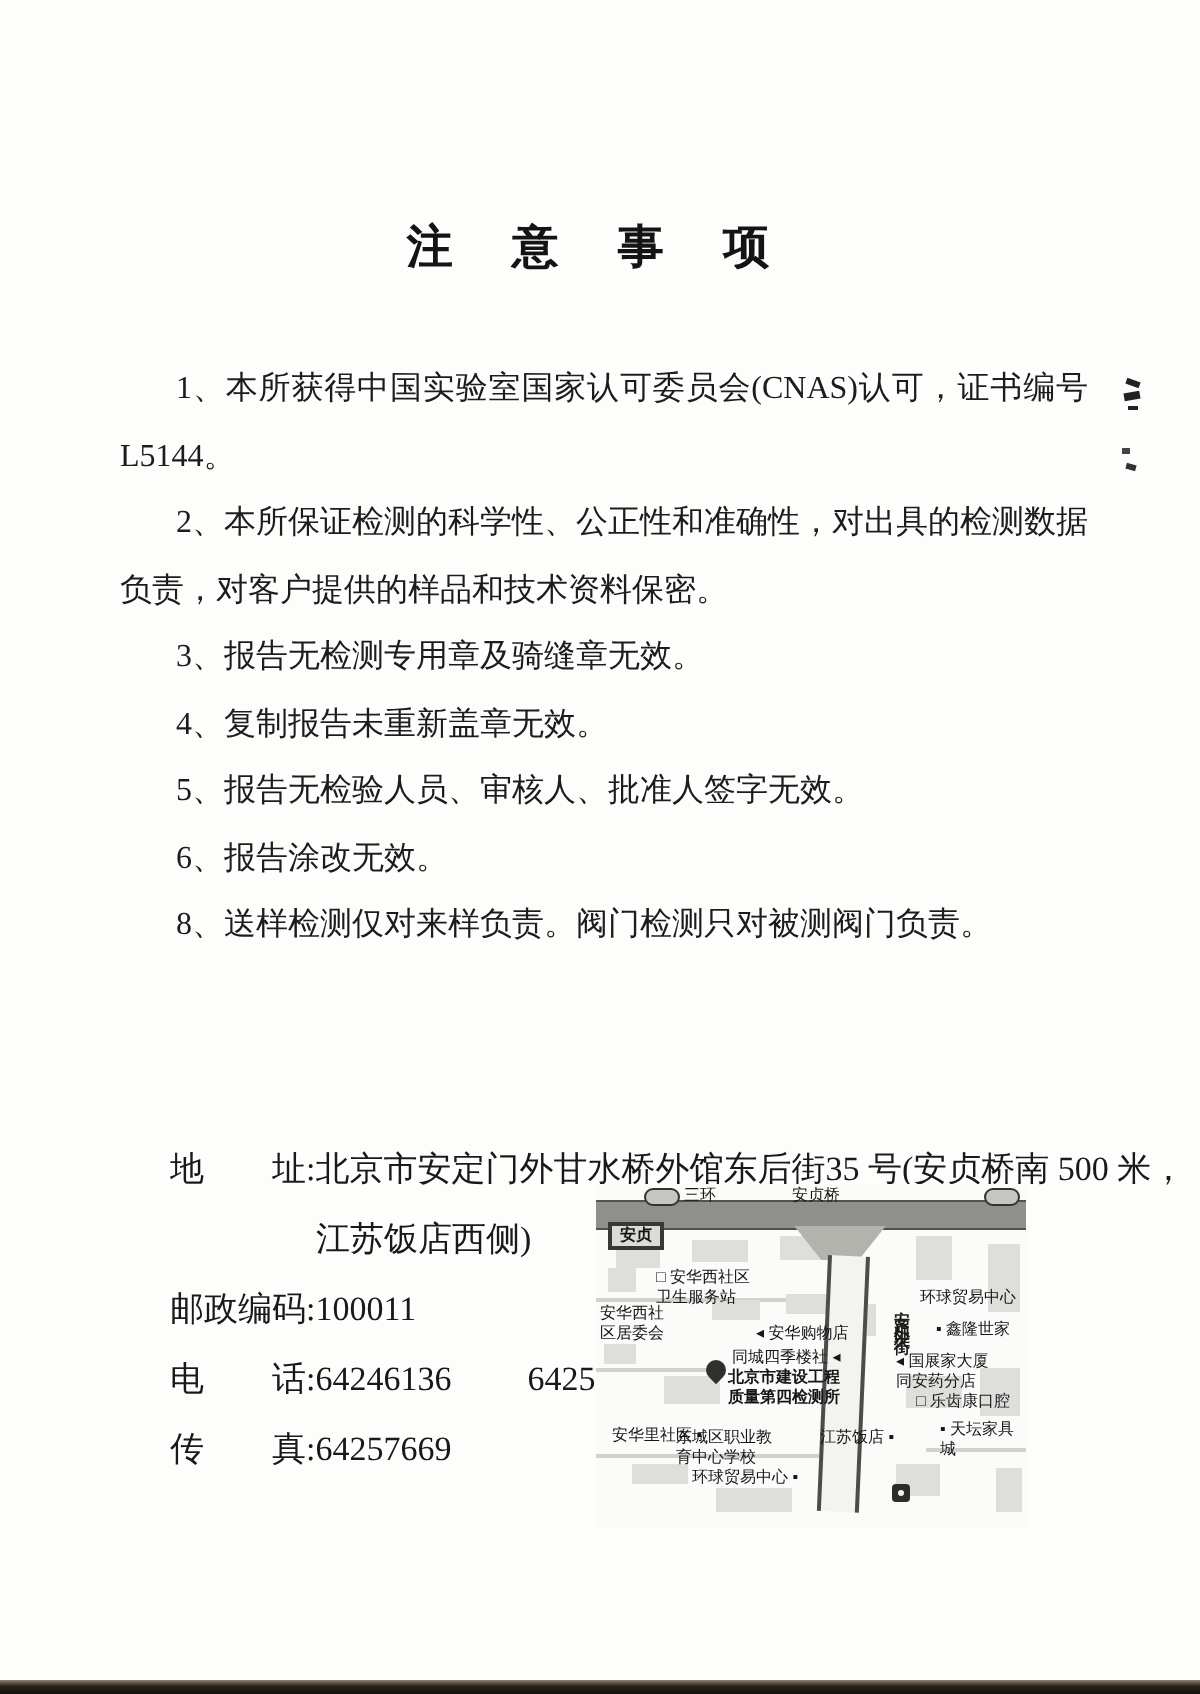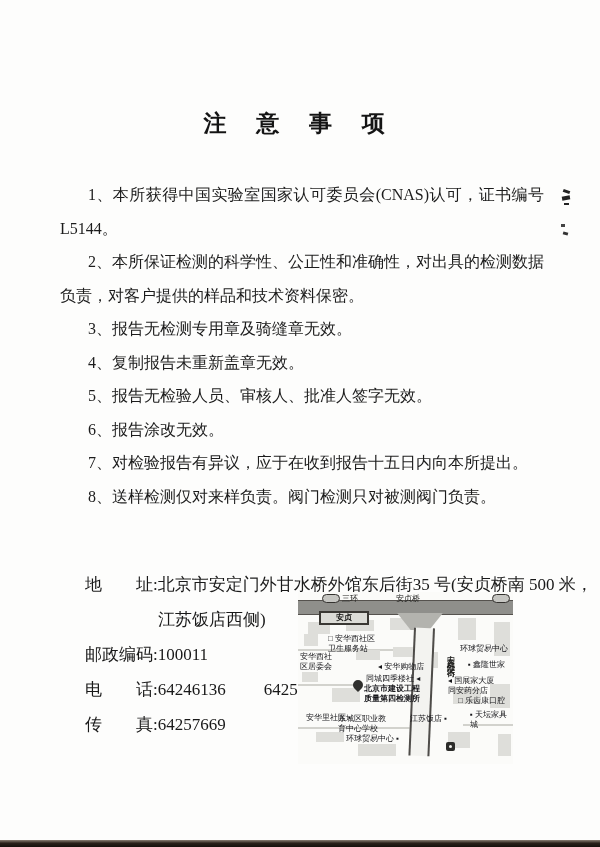--- a/index.html
+++ b/index.html
@@ -56,23 +56,23 @@
     position:absolute;left:146px;top:56px;
     writing-mode:vertical-rl;font-size:8px;font-weight:bold;
     letter-spacing:3px;color:#1b1b19;
   }
   .metro{
     position:absolute;left:148px;top:150px;width:9px;height:9px;
     background:#2c2c2a;border-radius:2px;
   }
   .metro::after{content:"";position:absolute;left:3px;top:3px;width:3px;height:3px;background:#f1f1ee;border-radius:50%;}
   .cornerbox{
-    position:absolute;left:6px;top:19px;padding:0 15px;
+    position:absolute;left:6px;top:19px;padding:0 4px;
     border:2px solid #3a3834;background:#dcdcd7;
-    font-size:8px;line-height:10px;font-weight:bold;color:#141412;margin-left:15px;
+    font-size:8px;line-height:10px;font-weight:bold;color:#141412;
   }
   .pin{
     position:absolute;left:55px;top:88px;width:10px;height:10px;
     background:#30302e;border-radius:50% 50% 50% 0;transform:rotate(-45deg);
   }
   .mlb{
     position:absolute;font-size:8px;line-height:9.5px;color:#16161a;
     white-space:pre-line;
   }
   .mlb.b{font-weight:bold;}
@@ -90,21 +90,20 @@
 
   <div class="doc-title">注 意 事 项</div>
 
   <div class="notice">
     <p>1、本所获得中国实验室国家认可委员会(CNAS)认可，证书编号L5144。</p>
     <p>2、本所保证检测的科学性、公正性和准确性，对出具的检测数据负责，对客户提供的样品和技术资料保密。</p>
     <p>3、报告无检测专用章及骑缝章无效。</p>
     <p>4、复制报告未重新盖章无效。</p>
     <p>5、报告无检验人员、审核人、批准人签字无效。</p>
     <p>6、报告涂改无效。</p>
-    <p>7、对检验报告有异议，应于在收到报告十五日内向本所提出。</p>
     <p>8、送样检测仅对来样负责。阀门检测只对被测阀门负责。</p>
   </div>
 
   <div class="contact">
     <div class="crow" style="left:85px;top:573px;">
       <span>地　　址:</span><span>北京市安定门外甘水桥外馆东后街35 号(安贞桥南 500 米，</span>
     </div>
     <div class="crow" style="left:158px;top:608px;">
       <span>江苏饭店西侧)</span>
     </div>

